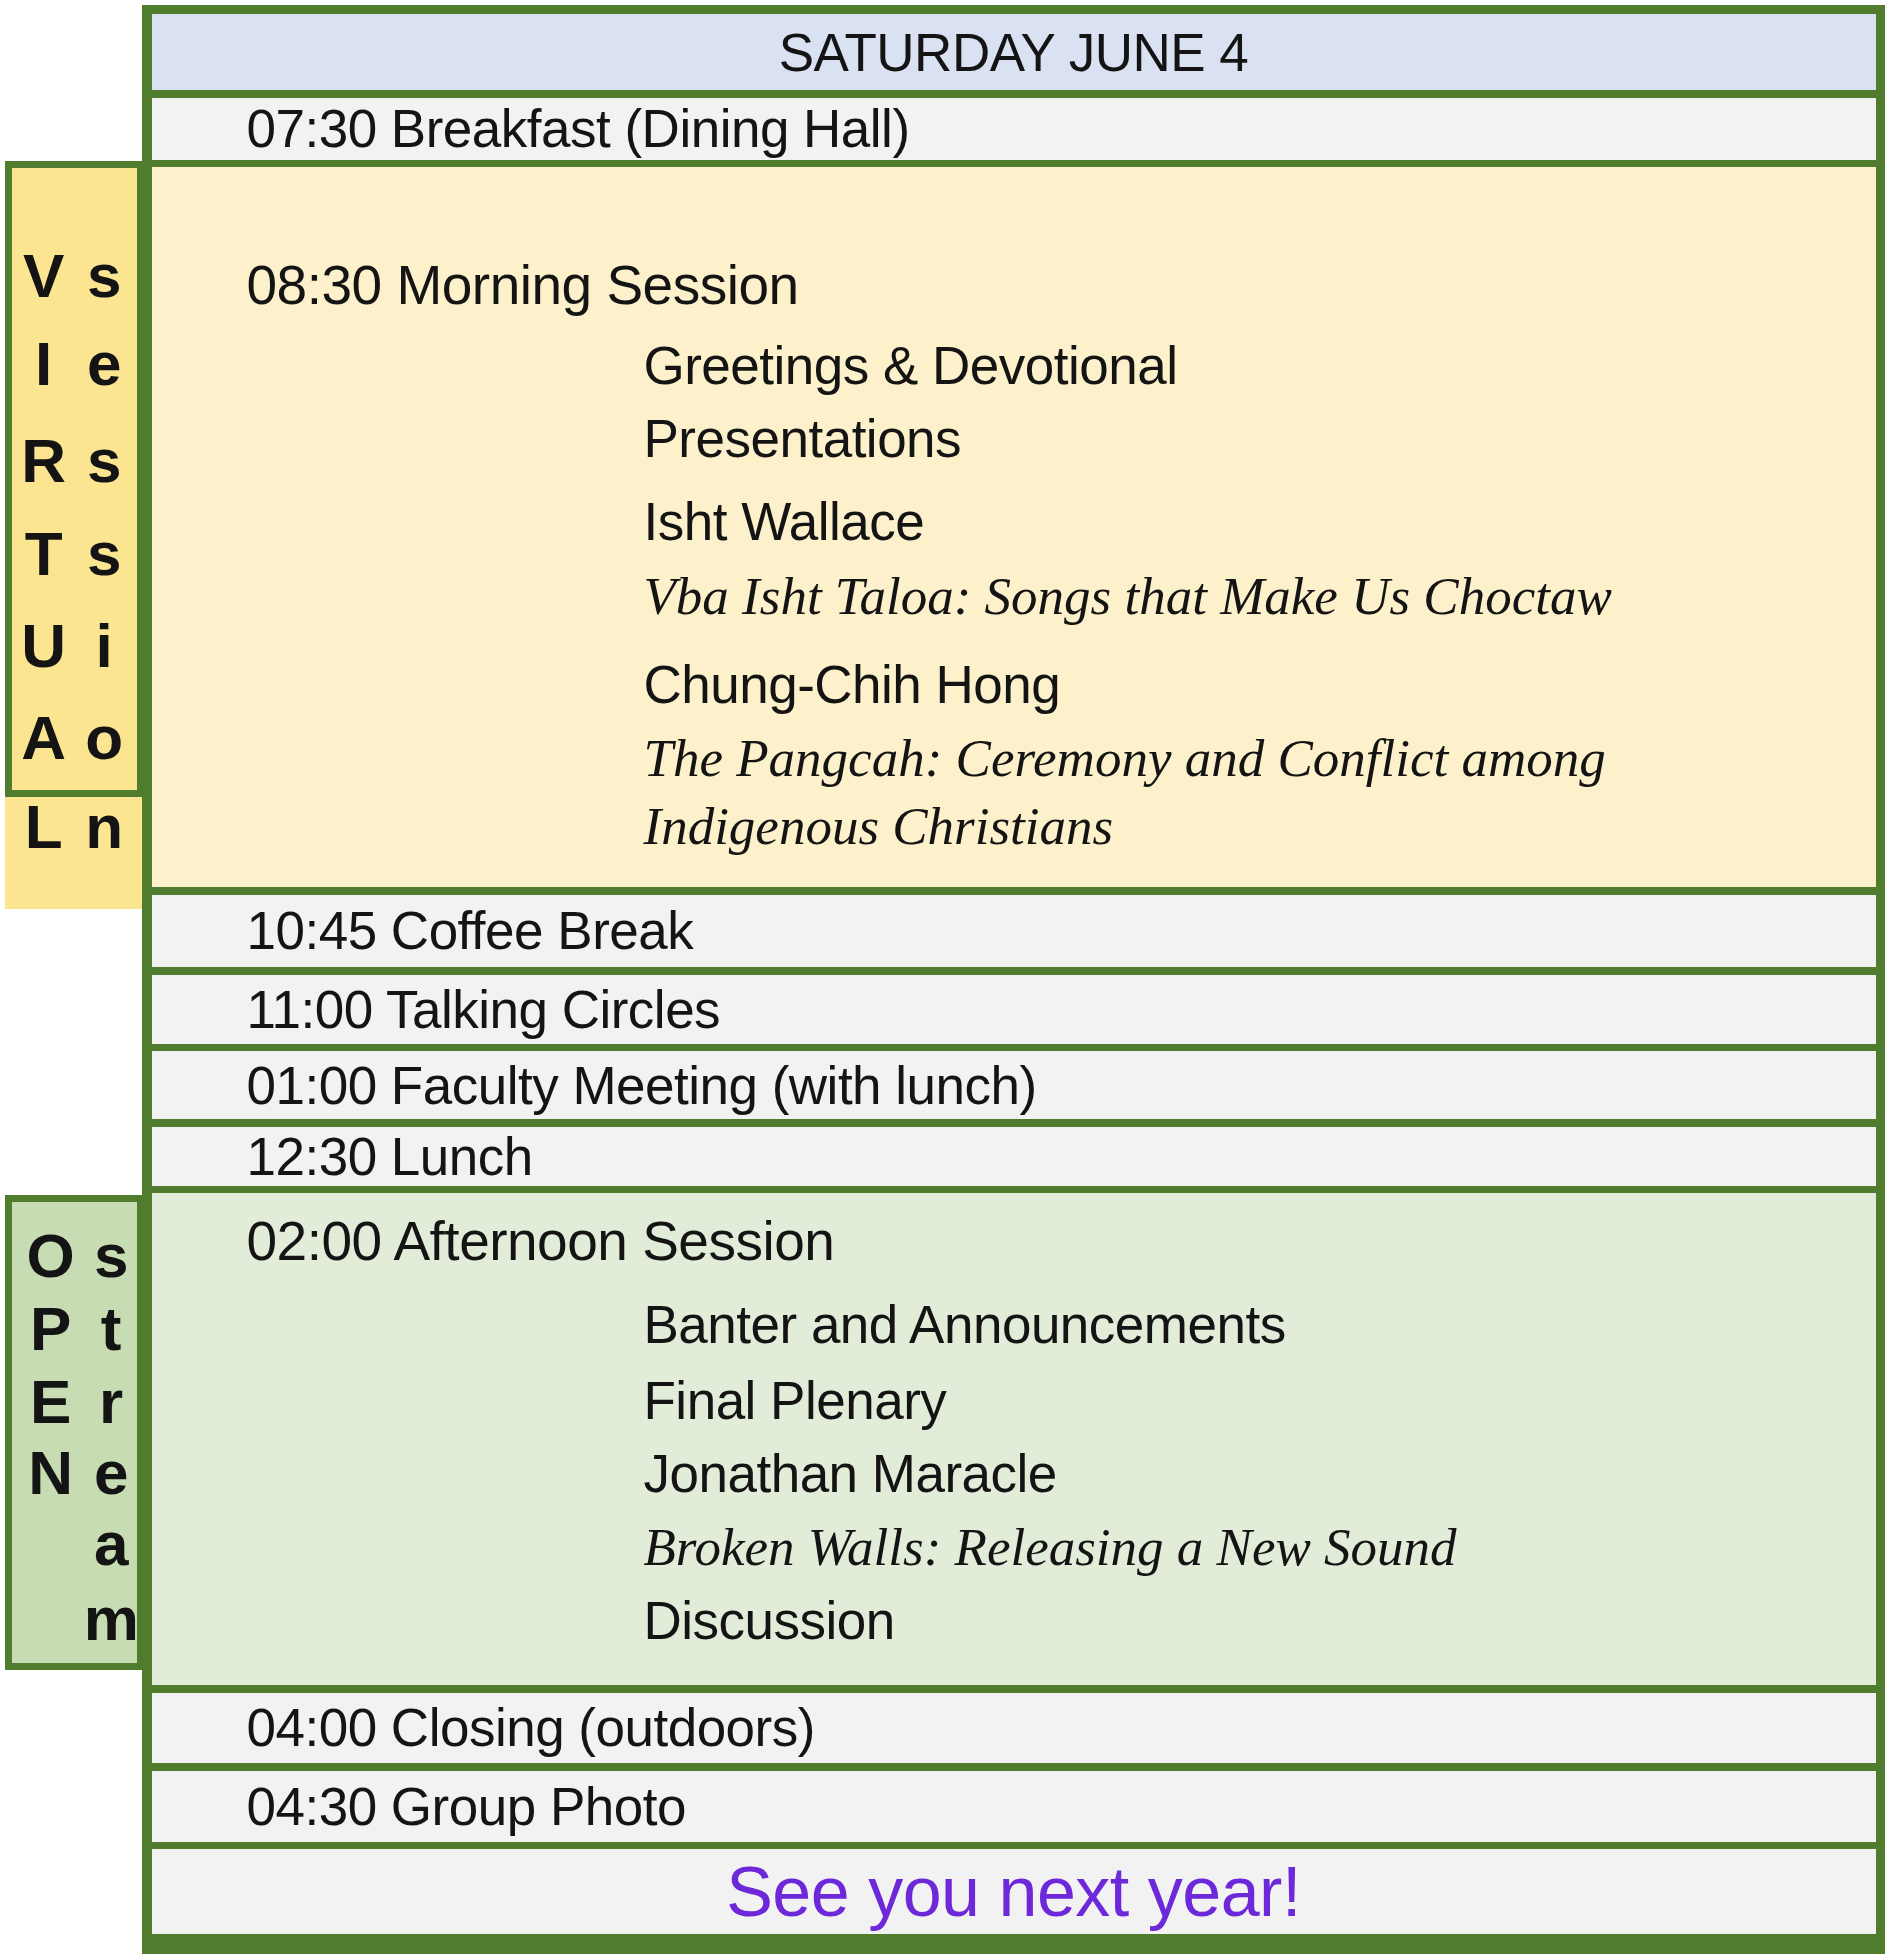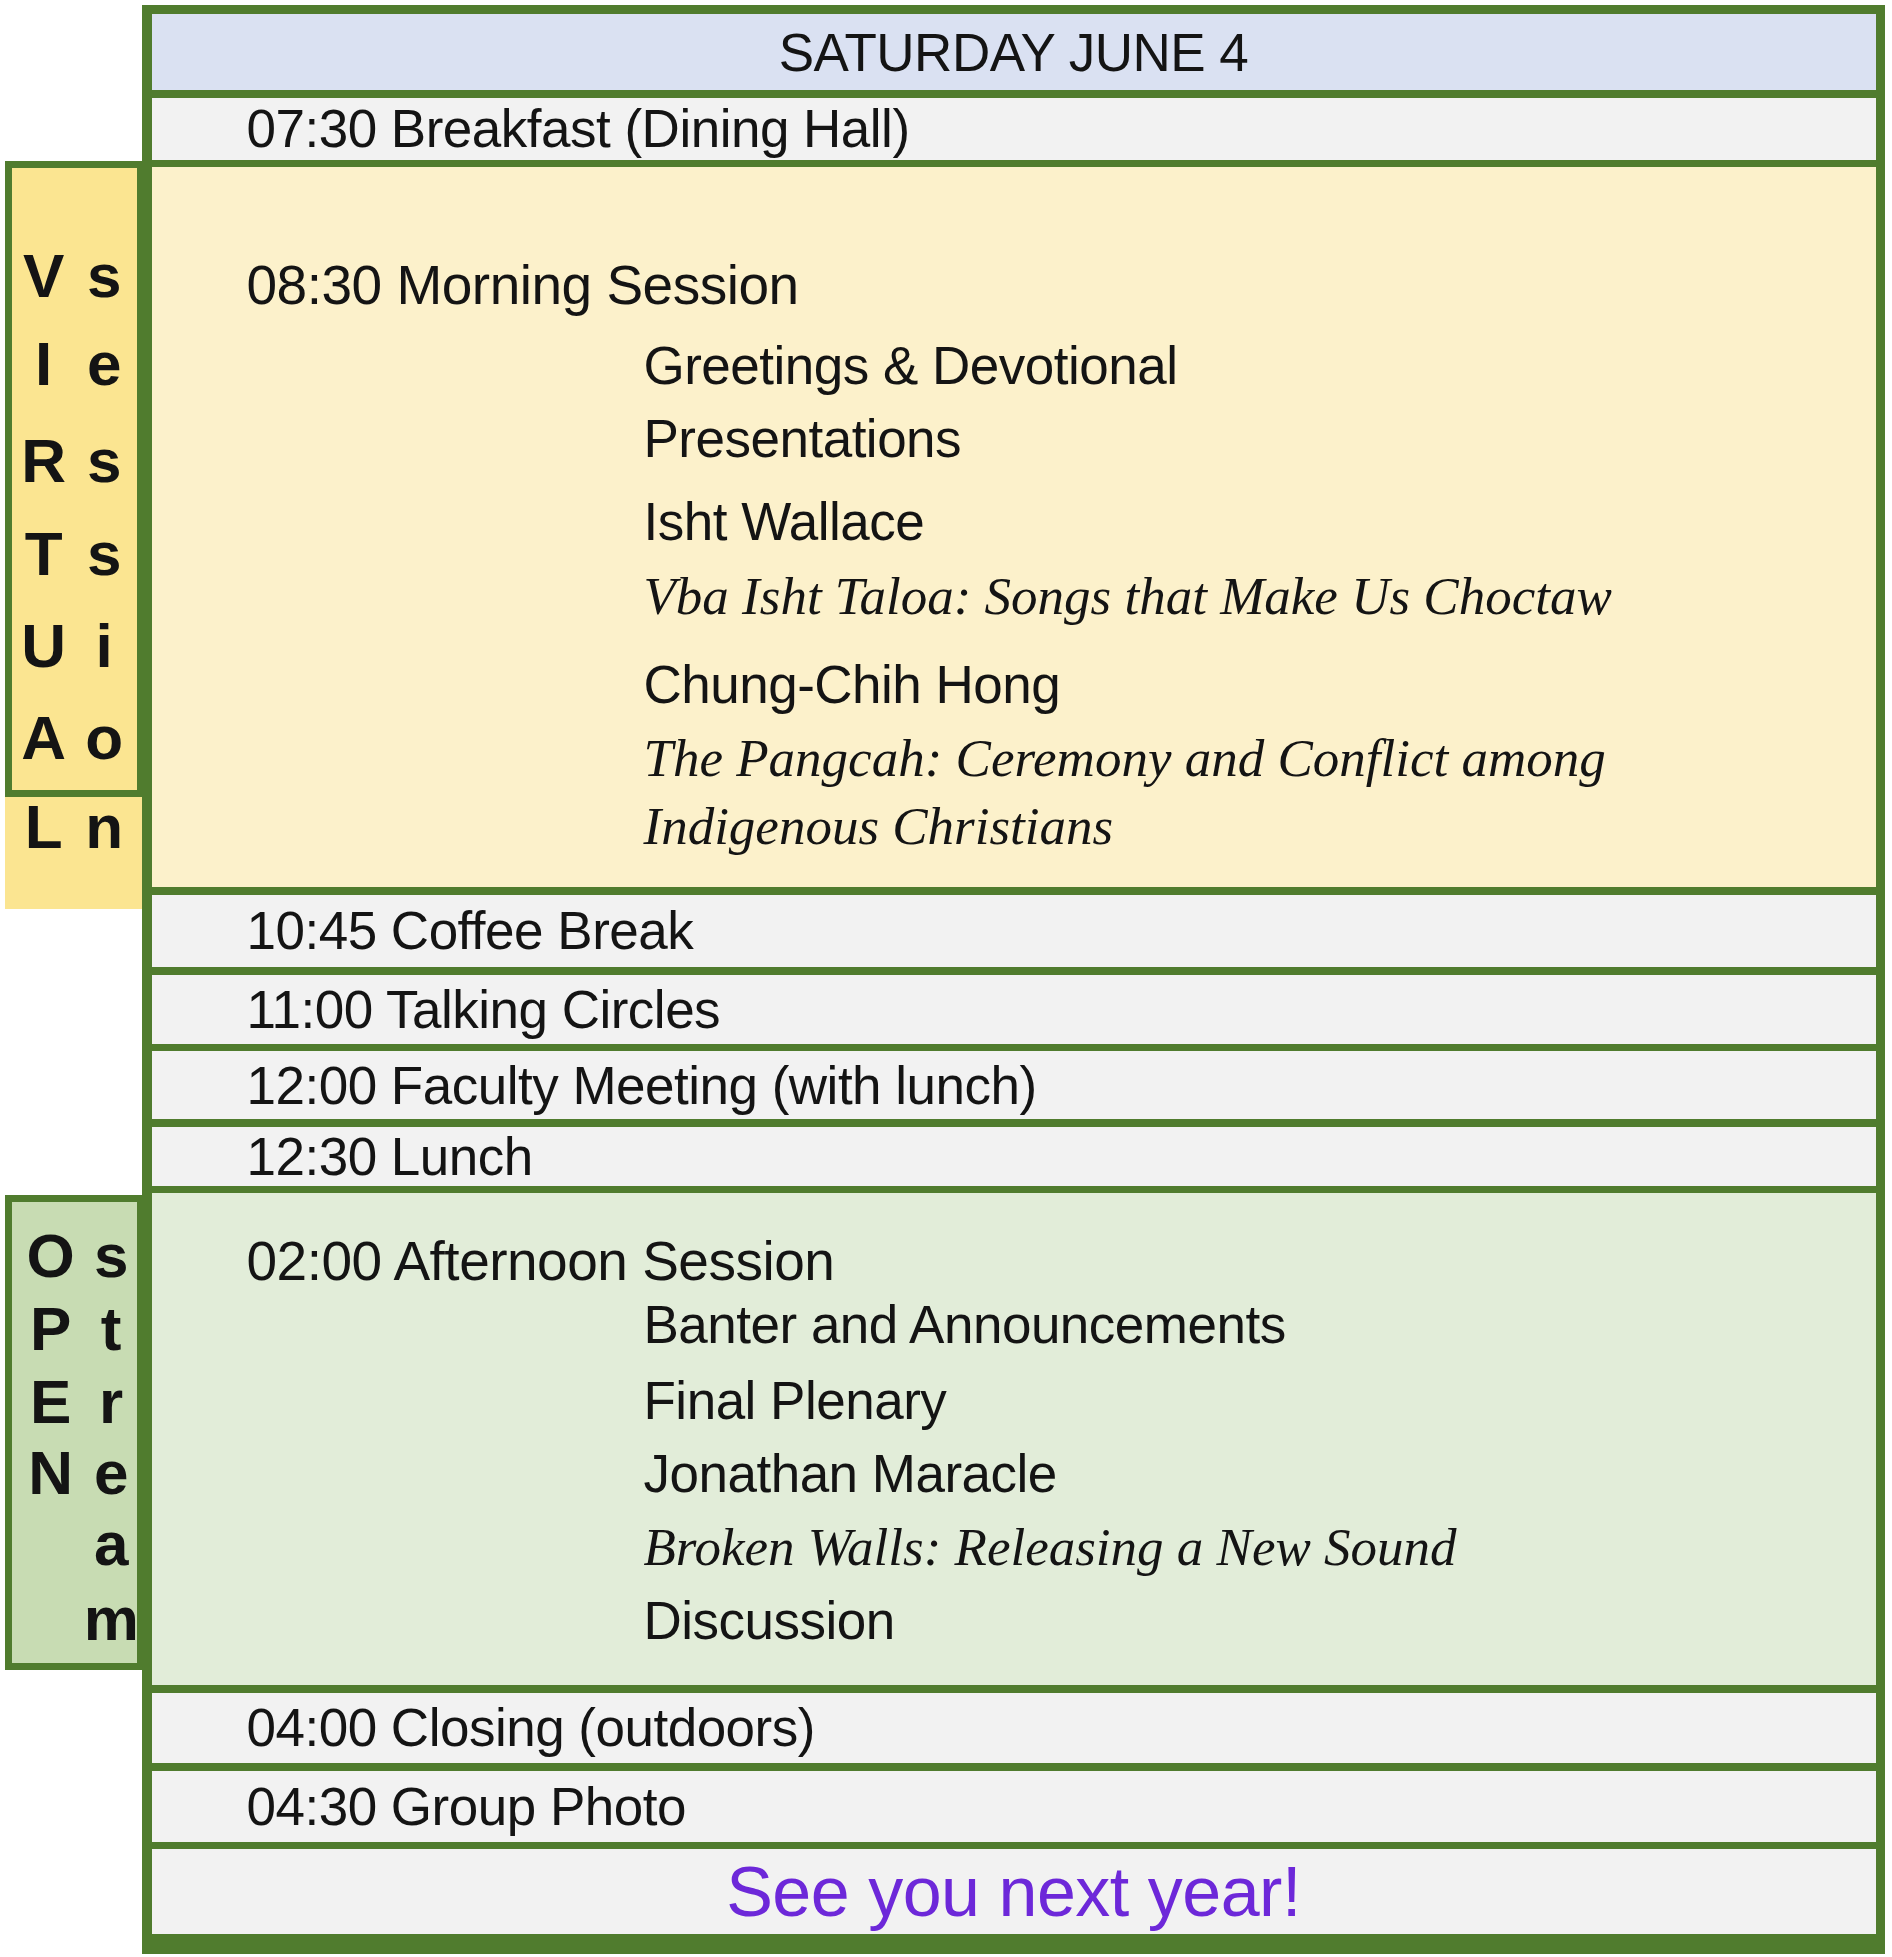--- a/index.html
+++ b/index.html
@@ -104,28 +104,28 @@
       <div class="line sub italic" style="top:631px;">Indigenous Christians</div>
     </div>
 
     <div class="row h76">
       <span>10:45 Coffee Break</span>
     </div>
     <div class="row h73">
       <span>11:00 Talking Circles</span>
     </div>
     <div class="row h72">
-      <span>12:00 Faculty Meeting (with lunch)</span>
+      <span>01:00 Faculty Meeting (with lunch)</span>
     </div>
     <div class="row h62">
       <span>12:30 Lunch</span>
     </div>
 
     <div class="section afternoon">
-      <div class="line" style="top:40px;">02:00 Afternoon Session</div>
+      <div class="line" style="top:20px;">02:00 Afternoon Session</div>
       <div class="line sub" style="top:103px;">Banter and Announcements</div>
       <div class="line sub" style="top:179px;">Final Plenary</div>
       <div class="line sub" style="top:252px;">Jonathan Maracle</div>
       <div class="line sub italic" style="top:326px;">Broken Walls: Releasing a New Sound</div>
       <div class="line sub" style="top:399px;">Discussion</div>
     </div>
 
     <div class="row h74">
       <span>04:00 Closing (outdoors)</span>
     </div>

